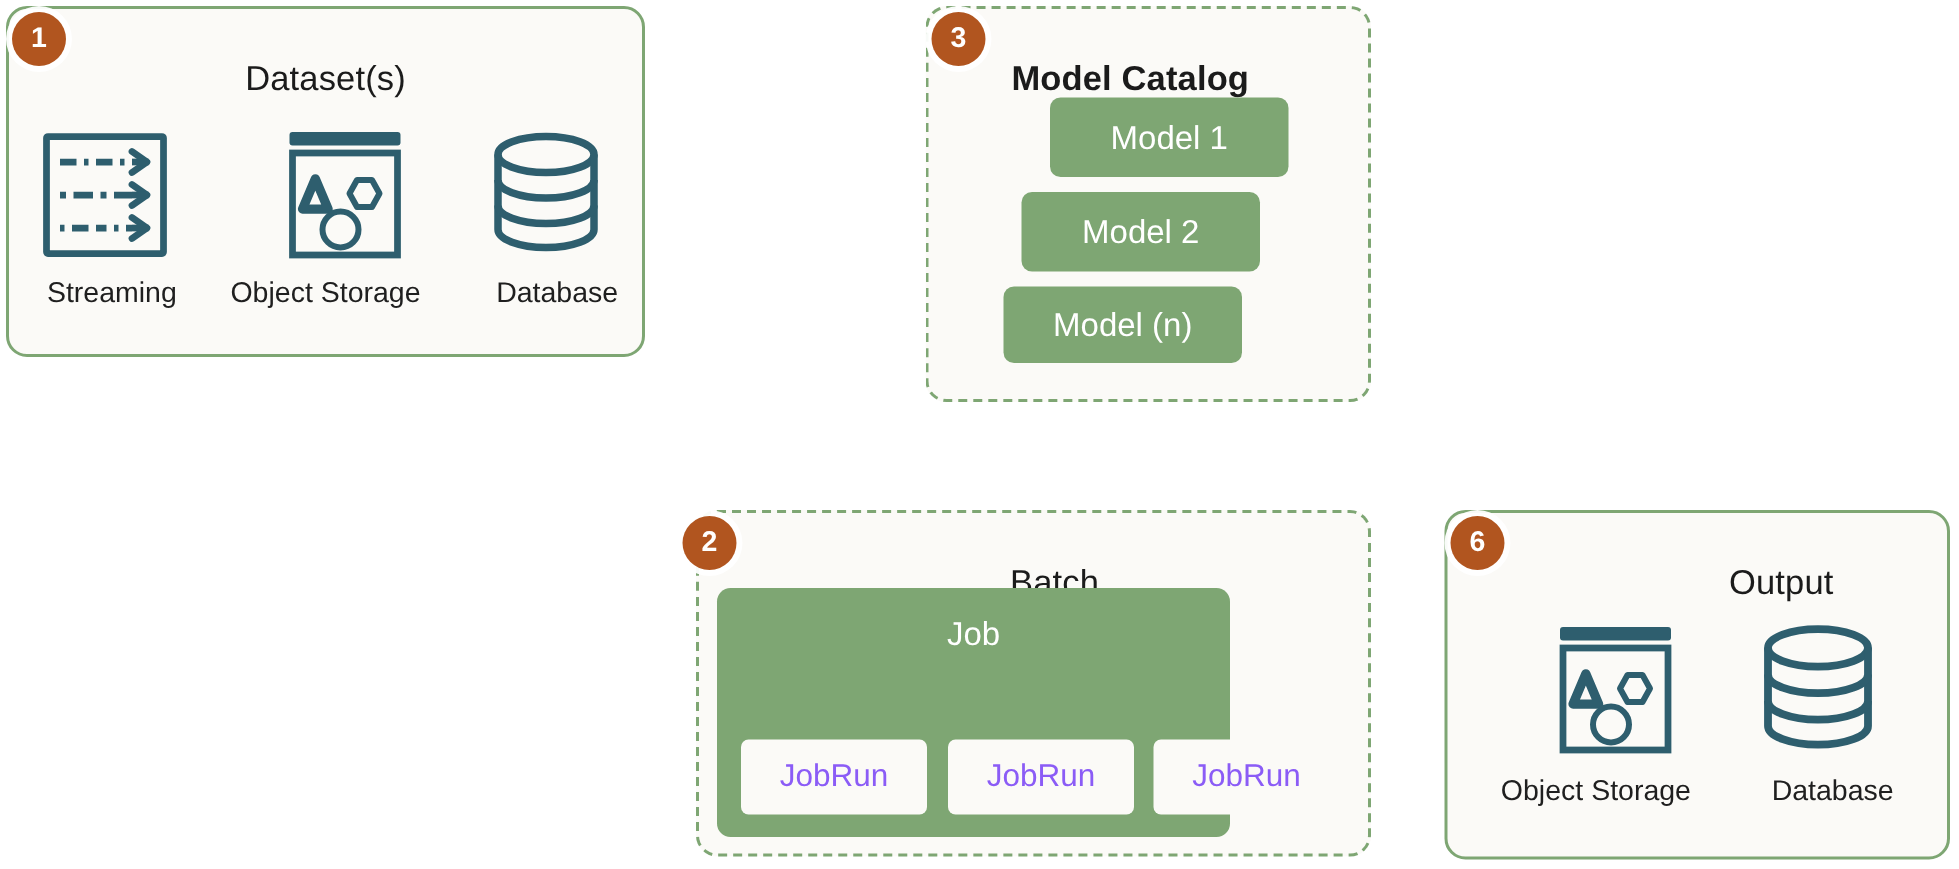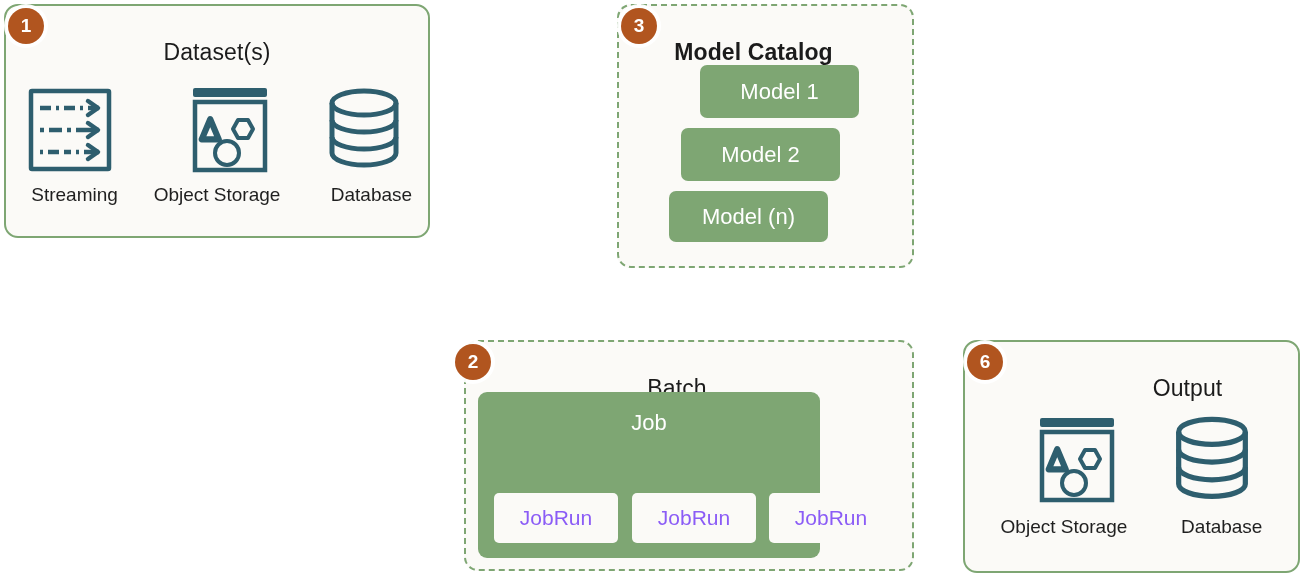--- a/index.html
+++ b/index.html
@@ -175,21 +175,21 @@
 <div class="panel-title" style="left:605px; width:297px; top:22px;font-weight:bold;">Model Catalog</div>
 
 <div class="green-box" style="left:681px; top:65px; width:159px; height:53px;margin-left:19px;">Model 1</div>
 <div class="green-box" style="left:681px; top:128px; width:159px; height:53px;">Model 2</div>
 <div class="green-box" style="left:669px; top:191px; width:159px; height:51px;">Model (n)</div>
 
 <div class="panel dashed" style="left:464px; top:340px; width:450px; height:231px;"></div>
 
 <div class="badge" style="left:455px; top:344px;">2</div>
 
-<div class="panel-title" style="left:452px; width:450px; top:358px;">Batch</div>
+<div class="panel-title" style="left:478px; width:450px; top:358px;">Batch</div>
 
 <div class="job-box" style="left:478px; top:392px; width:342px; height:166px;">
   <div class="job-title" style="top:18px;">Job</div>
 
   <div class="jobrun" style="left:16px; top:101px; width:124px; height:50px;">JobRun</div>
   <div class="jobrun" style="left:154px; top:101px; width:124px; height:50px;">JobRun</div>
   <div class="jobrun" style="left:291px; top:101px; width:124px; height:50px;">JobRun</div>
 </div>
 
 <div class="panel solid" style="left:963px; top:340px; width:337px; height:233px;"></div>

